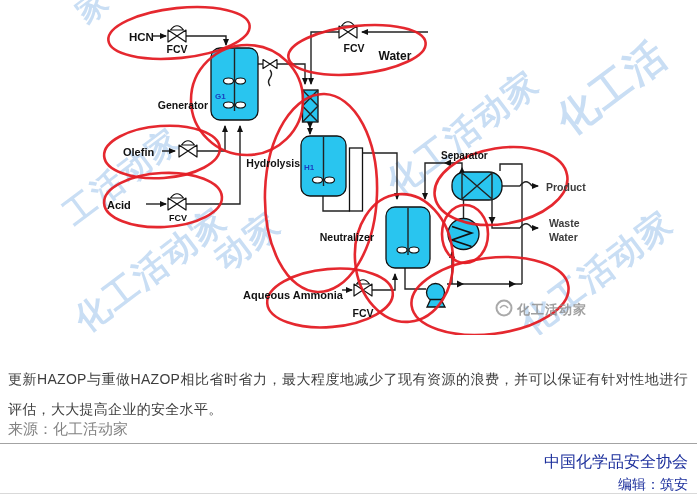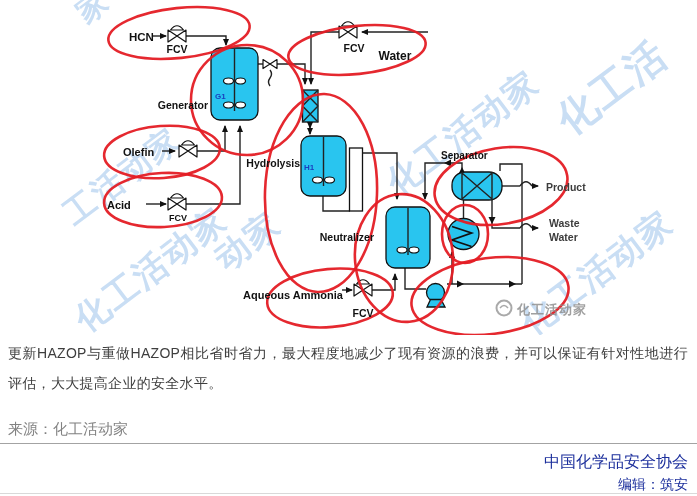--- a/index.html
+++ b/index.html
@@ -1,20 +1,20 @@
 <!DOCTYPE html>
 <html><head>
 <meta charset="utf-8">
 <style>
   html,body{margin:0;padding:0;background:#fff;}
   body{width:697px;height:496px;position:relative;overflow:hidden;
        font-family:"Liberation Sans","DejaVu Sans",sans-serif;}
   .stage{position:absolute;left:0;top:0;width:697px;height:496px;background:#fff;}
   .diagram{position:absolute;left:0;top:0;width:697px;height:335px;}
-  .para{position:absolute;left:8px;right:9px;top:324px;font-size:14px;line-height:30px;
+  .para{position:absolute;left:8px;right:9px;top:350px;font-size:14px;line-height:30px;
         color:#3e3e3e;letter-spacing:.3px;text-align:justify;}
   .source{position:absolute;left:8px;top:420px;font-size:15px;color:#828282;}
   .divider{position:absolute;left:0;right:0;top:443px;border-top:1px solid #a3a3a3;}
   .org{position:absolute;right:9px;top:452px;font-size:16px;color:#1c2f9c;}
   .editor{position:absolute;right:9px;top:476px;font-size:14px;color:#1c2f9c;}
   .bottomline{position:absolute;left:0;right:0;top:493px;border-top:1px solid #d9d9d9;}
   svg text{font-family:"Liberation Sans","DejaVu Sans",sans-serif;}
   .lbl{font-weight:700;fill:#111;}
   .tag{font-weight:700;fill:#1a3fbf;}
   .out{font-weight:600;fill:#3c3c3c;}

